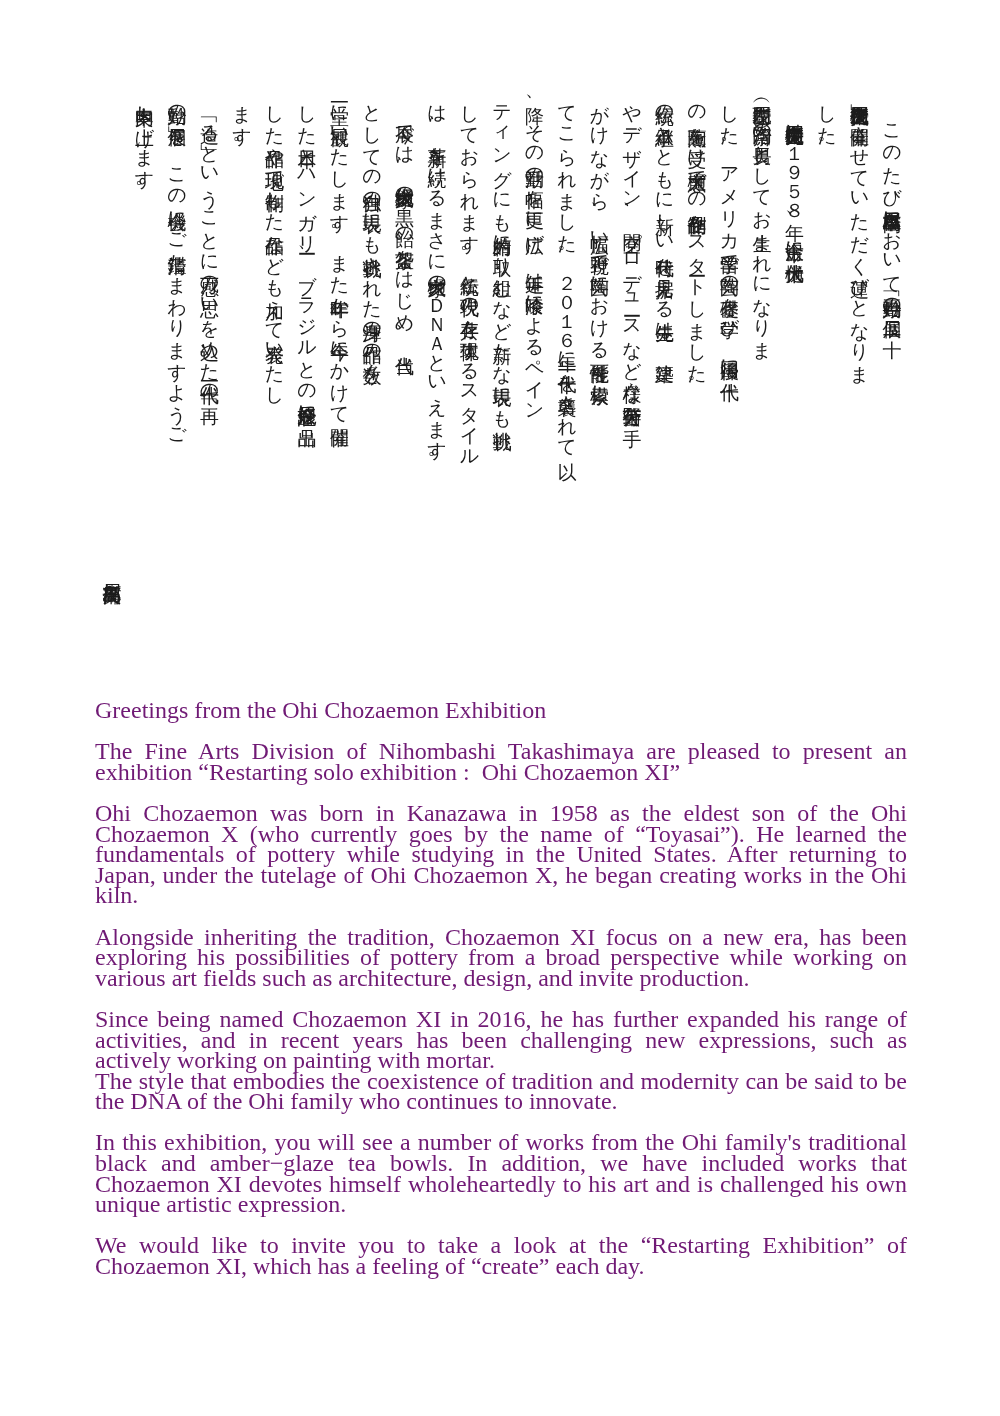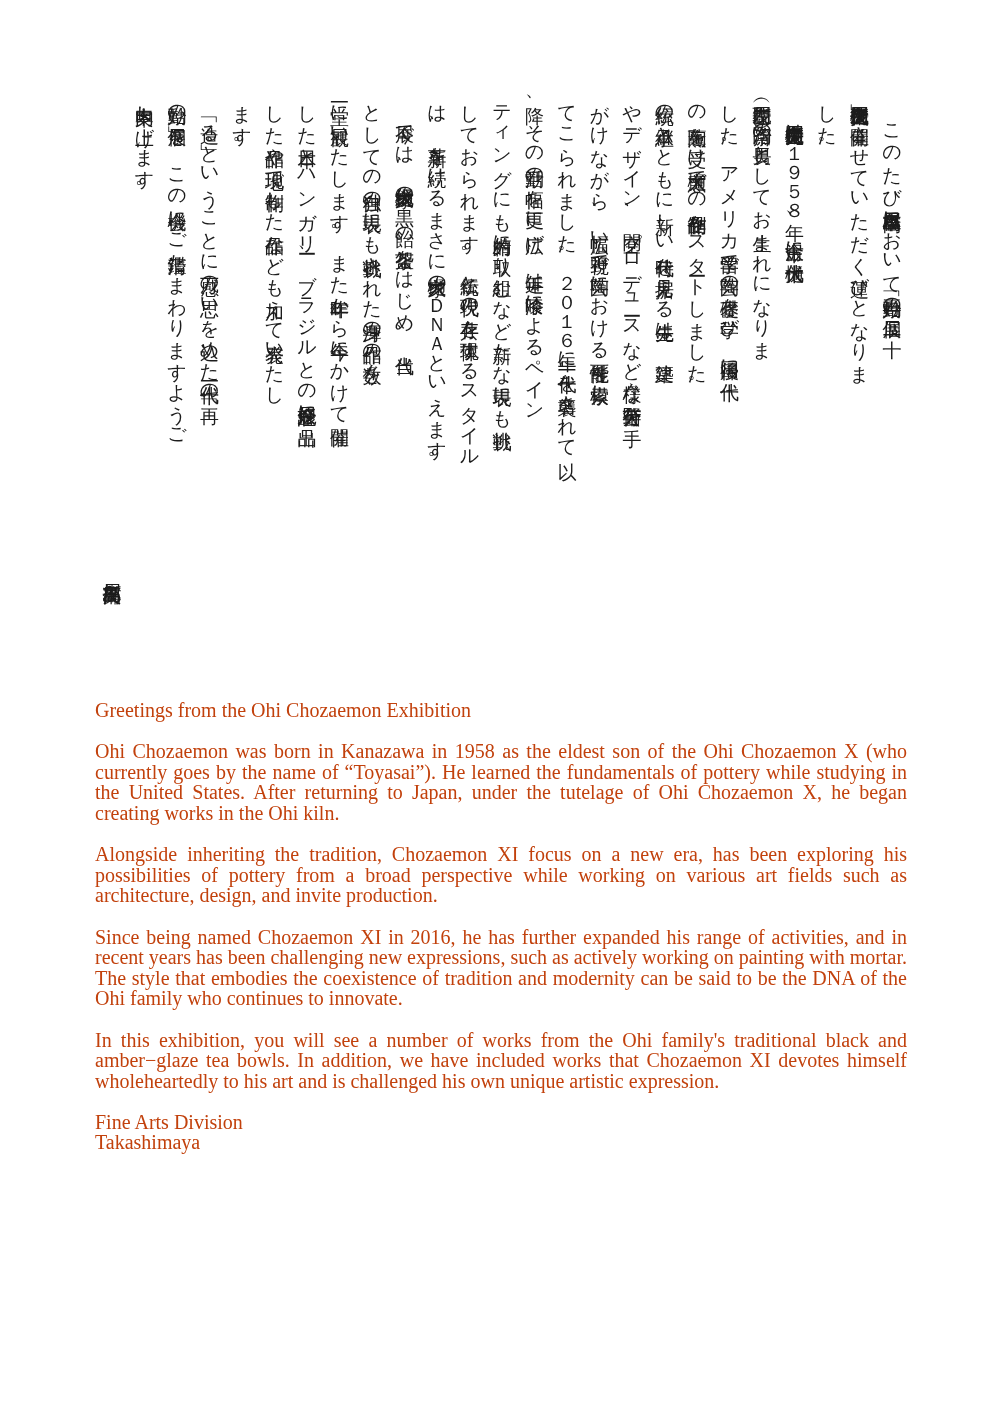--- a/index.html
+++ b/index.html
@@ -41,25 +41,25 @@
   }
   
   .en-block {
     position: absolute;
     left: 95px;
     top: 700px;
     width: 812px;
   }
   .en-para {
     margin: 0 0 20.6px 0;
-    font-size: 20px;
+    font-size: 24px;
     line-height: 20.6px;
     text-align: justify;
     white-space: pre-wrap;
-    color: #c2410c;
+    color: #701a75;
   }
   .en-para:last-child {
     margin-bottom: 0;
   }
 </style>
 </head>
 <body>
 
 <div class="page">
   <section class="ja-block">
@@ -84,21 +84,21 @@
       <div class="jcol">した日本とハンガリー、ブラジルとの修好記念展に出品</div>
       <div class="jcol">した作品や現地で制作した作品なども加えて発表いたし</div>
       <div class="jcol">ます。</div>
       <div class="jcol">　「造る」ということに万感の思いを込めた十一代の「再</div>
       <div class="jcol">始動の個展」を、この機会にご清鑑たまわりますようご</div>
       <div class="jcol">案内申し上げます。</div>
       <div class="jcol jcol-signature">髙島屋美術部</div>
     </section>
   <section class="en-block">
       <p class="en-para">Greetings from the Ohi Chozaemon Exhibition</p>
+      <p class="en-para">The Fine Arts Division of Nihombashi Takashimaya are pleased to present an exhibition “Restarting solo exhibition :  Ohi Chozaemon XI”</p>
       <p class="en-para">Ohi Chozaemon was born in Kanazawa in 1958 as the eldest son of the Ohi Chozaemon X (who currently goes by the name of “Toyasai”). He learned the fundamentals of pottery while studying in the United States. After returning to Japan, under the tutelage of Ohi Chozaemon X, he began creating works in the Ohi kiln.</p>
       <p class="en-para">Alongside inheriting the tradition, Chozaemon XI focus on a new era, has been exploring his possibilities of pottery from a broad perspective while working on various art fields such as architecture, design, and invite production.</p>
       <p class="en-para">Since being named Chozaemon XI in 2016, he has further expanded his range of activities, and in recent years has been challenging new expressions, such as actively working on painting with mortar.
 The style that embodies the coexistence of tradition and modernity can be said to be the DNA of the Ohi family who continues to innovate.</p>
       <p class="en-para">In this exhibition, you will see a number of works from the Ohi family's traditional black and amber−glaze tea bowls. In addition, we have included works that Chozaemon XI devotes himself wholeheartedly to his art and is challenged his own unique artistic expression.</p>
-      <p class="en-para">Fine Arts Division
-Takashimaya</p>
+      <p class="en-para">We would like to invite you to take a look at the “Restarting Exhibition” of  Chozaemon XI, which has a feeling of “create” each day.</p>
     </section>
 </div>
 
 </body></html>

